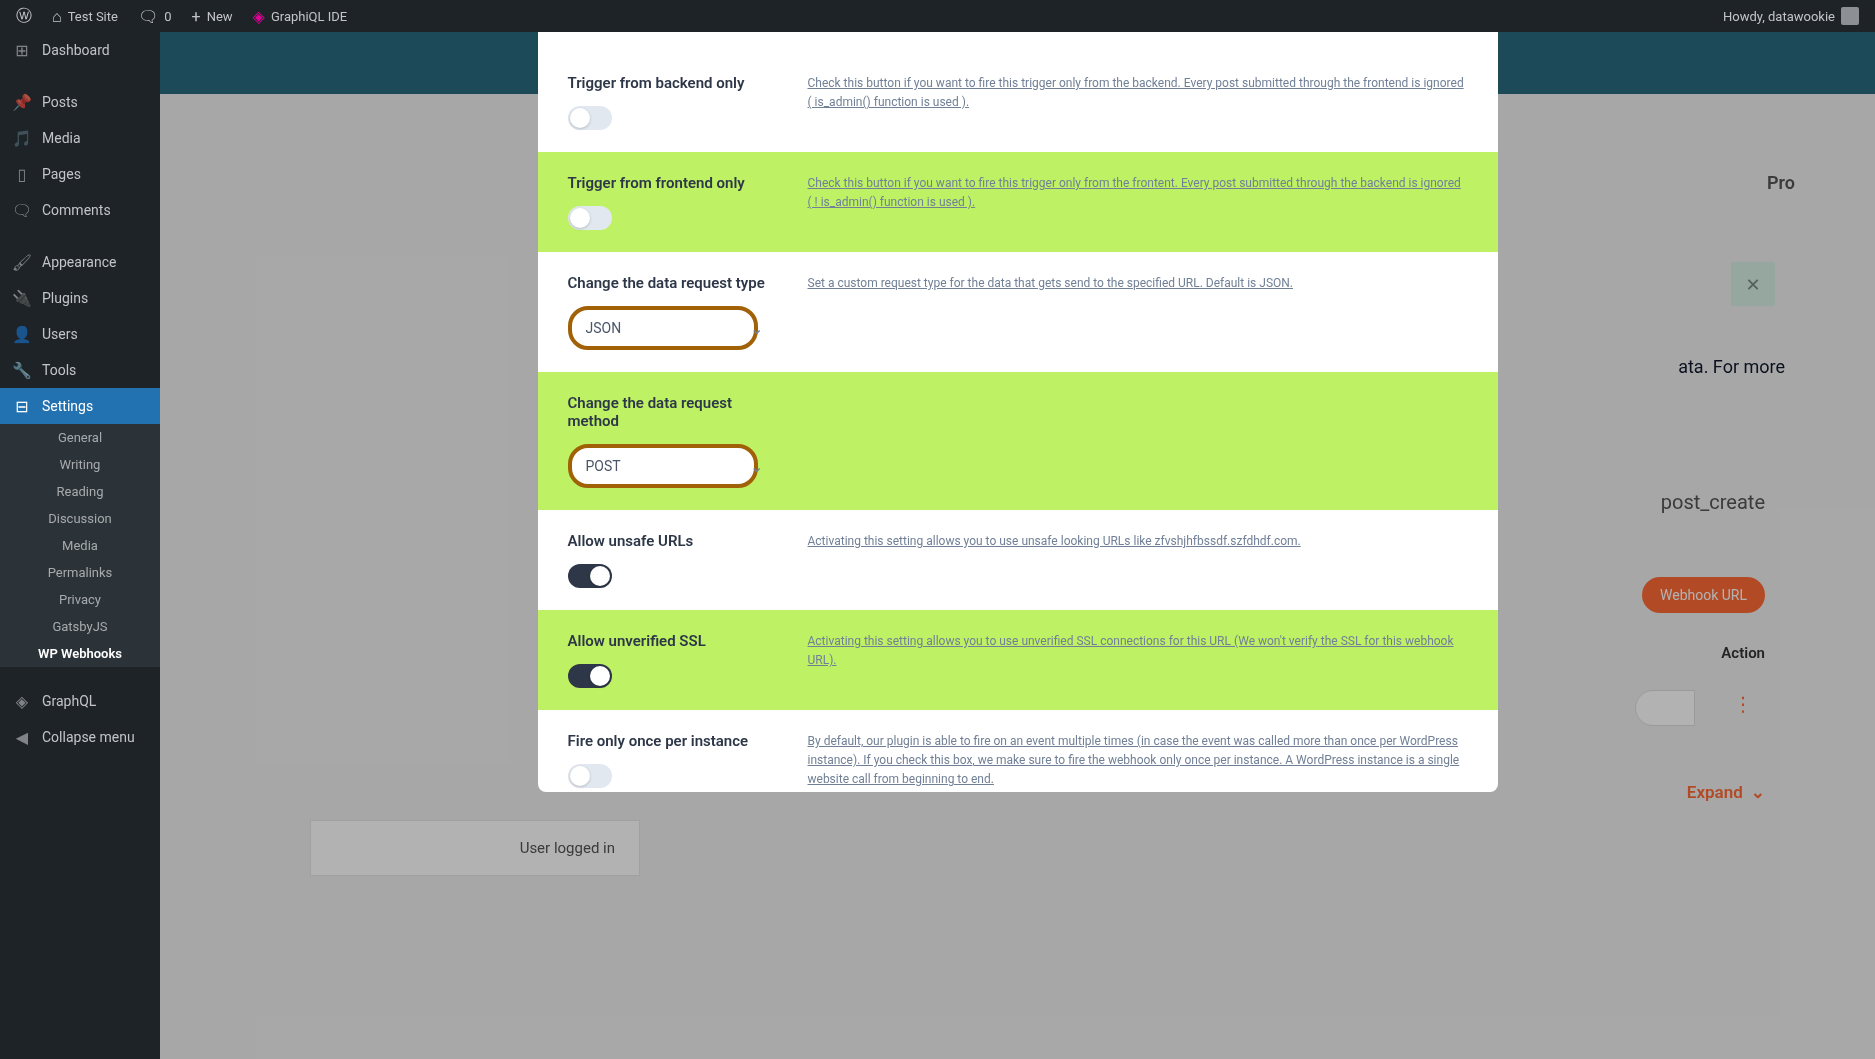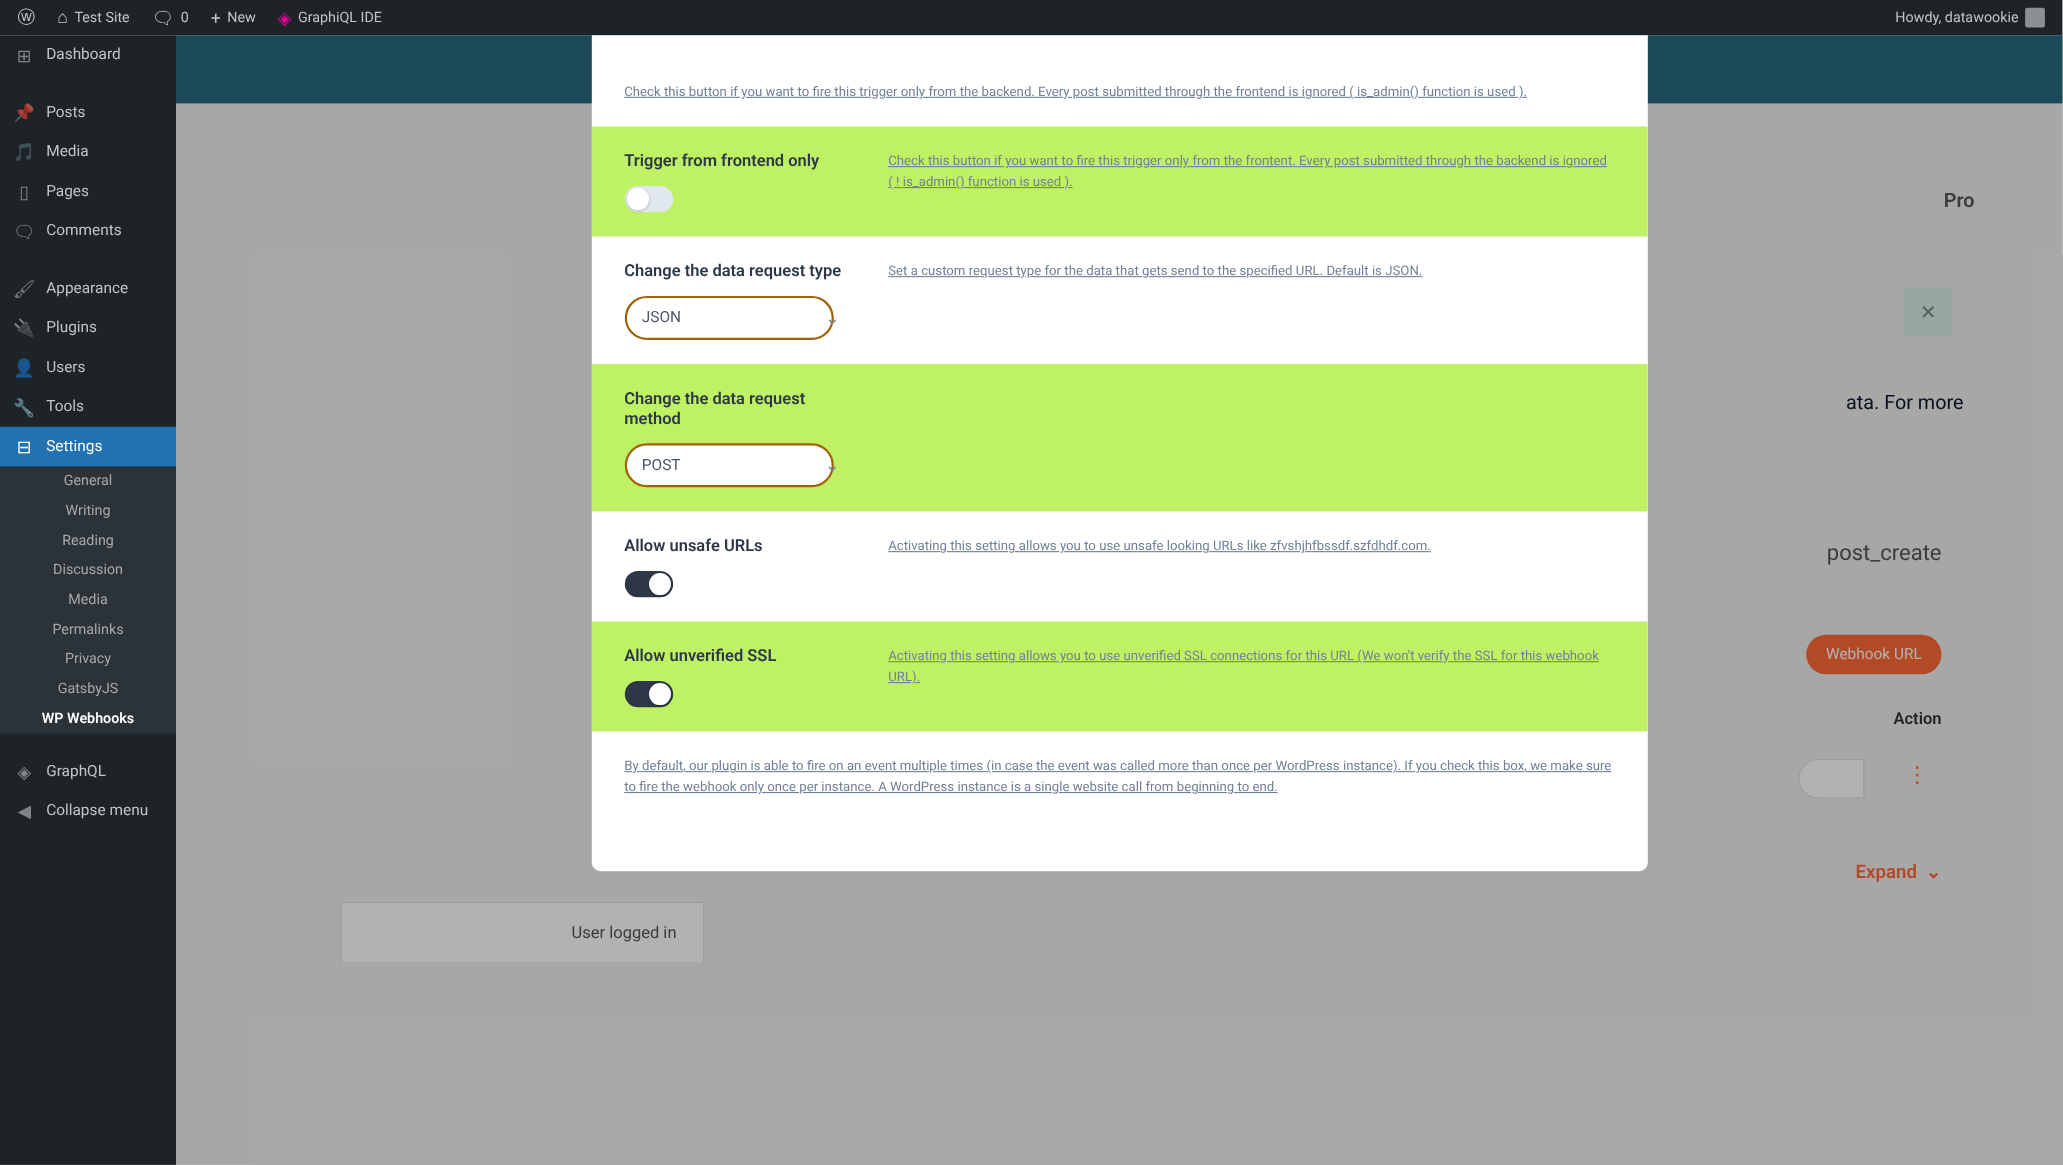--- a/index.html
+++ b/index.html
@@ -46,21 +46,21 @@
 .setting-left { width: 210px; flex-shrink: 0; }
 .setting-label { font-size: 15px; font-weight: 600; color: #2d3748; margin-bottom: 14px; }
 .setting-right { flex: 1; font-size: 12px; color: #718096; line-height: 1.6; text-decoration: underline; }
 
 .toggle { width: 44px; height: 24px; background: #e2e8f0; border-radius: 12px; position: relative; cursor: pointer; }
 .toggle::after { content: ''; position: absolute; width: 20px; height: 20px; background: #fff; border-radius: 50%; top: 2px; left: 2px; box-shadow: 0 1px 3px rgba(0,0,0,0.2); transition: left 0.2s; }
 .toggle.on { background: #2d3748; }
 .toggle.on::after { left: 22px; }
 
 .select-wrap { position: relative; margin-top: 14px; }
-.select-ctl { width: 190px; padding: 10px 14px; border: 2px solid #a16207; border-radius: 20px; font-size: 14px; color: #4a5568; background: #fff; appearance: none; cursor: pointer; }
+.select-ctl { width: 190px; padding: 10px 14px; border: 4px solid #a16207; border-radius: 20px; font-size: 14px; color: #4a5568; background: #fff; appearance: none; cursor: pointer; }
 .select-chev { position: absolute; right: 14px; top: 50%; transform: translateY(-50%); pointer-events: none; color: #718096; }
 </style>
 </head>
 <body>
 
 <div class="admin-bar">
   <div class="admin-bar-left">
     <div class="admin-bar-item">
         <span class="ab-icon">ⓦ</span>
       </div>
@@ -169,20 +169,24 @@
       <span>⌄</span>
     </div>
   <div class="bg-user">User logged in</div>
 </div>
 
 <div class="overlay">
   <div class="modal">
     <div style="height:20px"></div>
     <div id="settings-container">
         <div class="setting-row">
+          <div class="setting-left">
+            <div class="setting-label">Trigger from backend only</div>
+            <div class="toggle"></div>
+          </div>
           <div class="setting-right">Check this button if you want to fire this trigger only from the backend. Every post submitted through the frontend is ignored ( is_admin() function is used ).</div>
         </div>
         <div class="setting-row alt">
           <div class="setting-left">
             <div class="setting-label">Trigger from frontend only</div>
             <div class="toggle"></div>
           </div>
           <div class="setting-right">Check this button if you want to fire this trigger only from the frontent. Every post submitted through the backend is ignored ( ! is_admin() function is used ).</div>
         </div>
         <div class="setting-row">
@@ -206,18 +210,22 @@
           <div class="setting-right">Activating this setting allows you to use unsafe looking URLs like zfvshjhfbssdf.szfdhdf.com.</div>
         </div>
         <div class="setting-row alt">
           <div class="setting-left">
             <div class="setting-label">Allow unverified SSL</div>
             <div class="toggle on"></div>
           </div>
           <div class="setting-right">Activating this setting allows you to use unverified SSL connections for this URL (We won't verify the SSL for this webhook URL).</div>
         </div>
         <div class="setting-row">
+          <div class="setting-left">
+            <div class="setting-label">Fire only once per instance</div>
+            <div class="toggle"></div>
+          </div>
           <div class="setting-right">By default, our plugin is able to fire on an event multiple times (in case the event was called more than once per WordPress instance). If you check this box, we make sure to fire the webhook only once per instance. A WordPress instance is a single website call from beginning to end.</div>
         </div>
       </div>
 
   </div>
 </div>
 
 </body></html>

